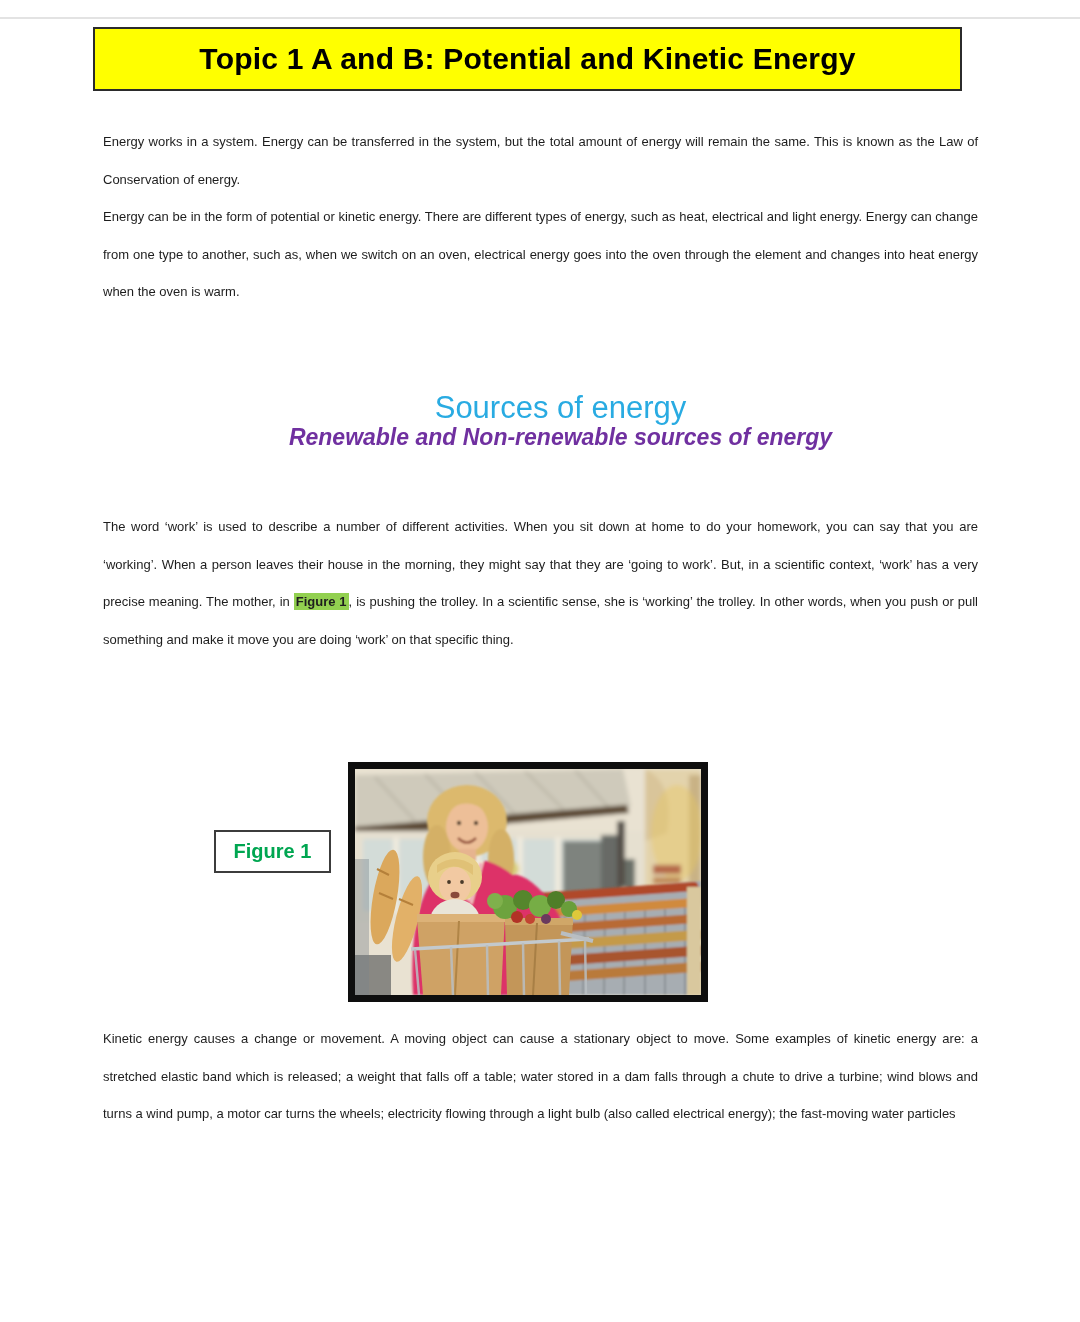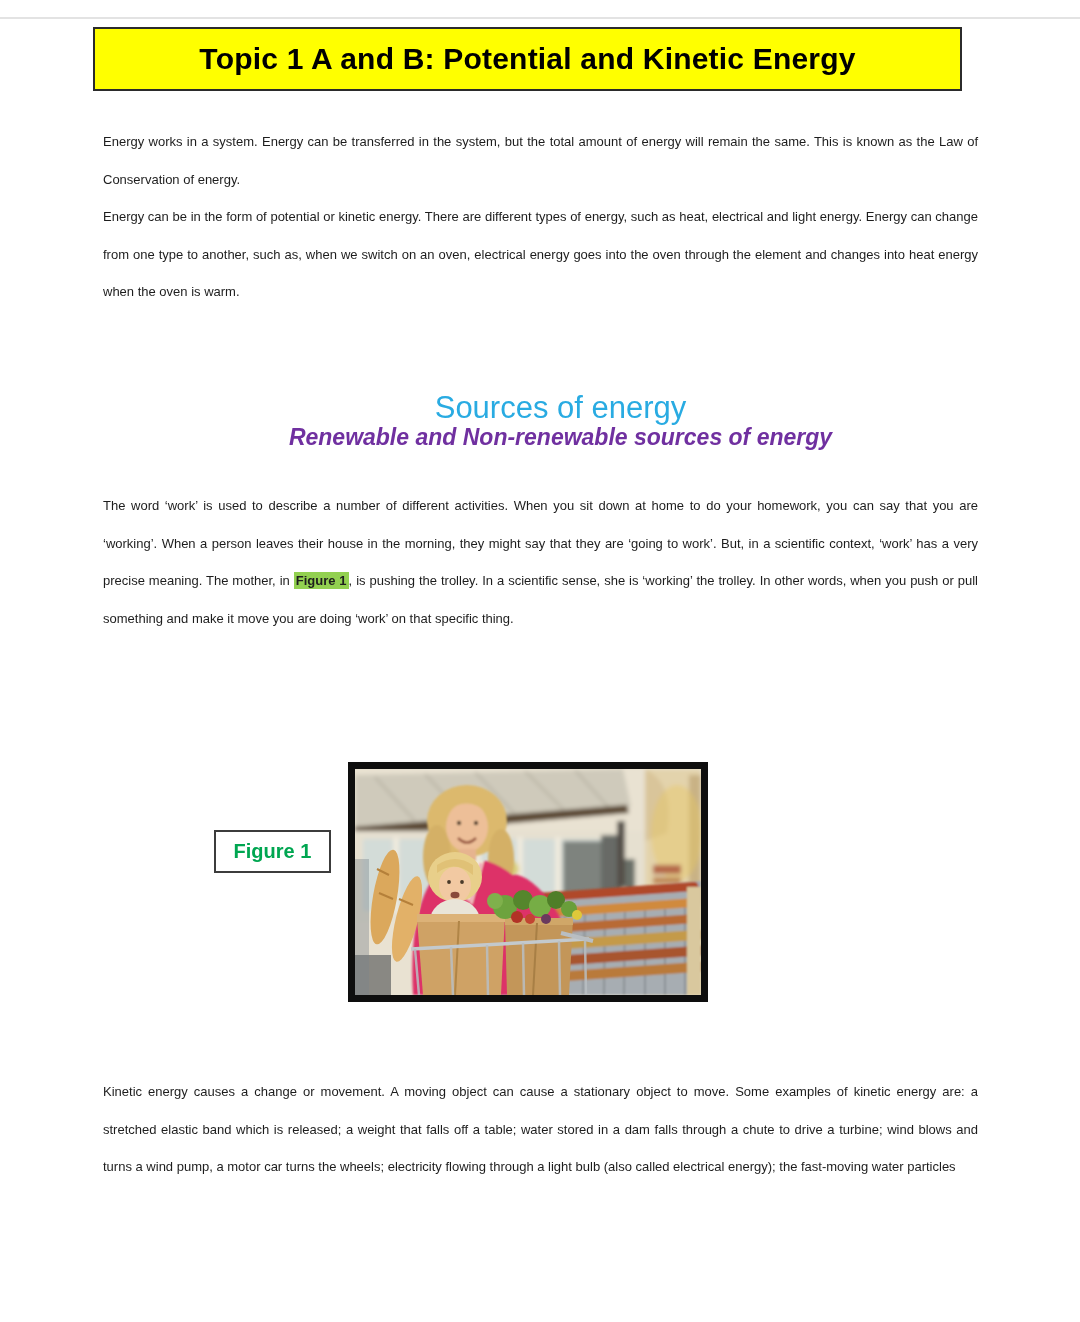--- a/index.html
+++ b/index.html
@@ -42,22 +42,22 @@
     width: 875px;
   }
   .body-block p {
     margin: 0;
     font-size: 13px;
     line-height: 37.6px;
     text-align: justify;
     color: #1d1d1d;
   }
   #intro-block   { top: 123px; }
-  #work-block    { top: 487px; }
-  #kinetic-block { top: 1073px; }
+  #work-block    { top: 508px; }
+  #kinetic-block { top: 1020px; }
 
   .h-main {
     position: absolute;
     left: 0; top: 390px;
     width: 100%;
     text-align: center;
     font-weight: normal;
     font-size: 31px;
     color: #29abe2;
   }

